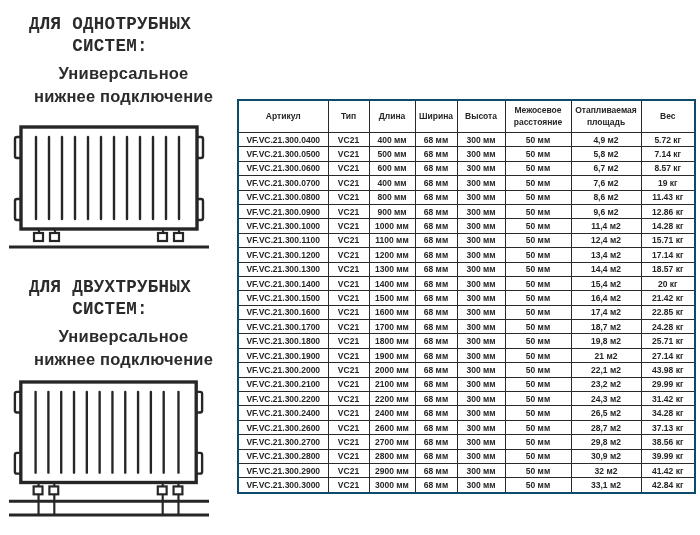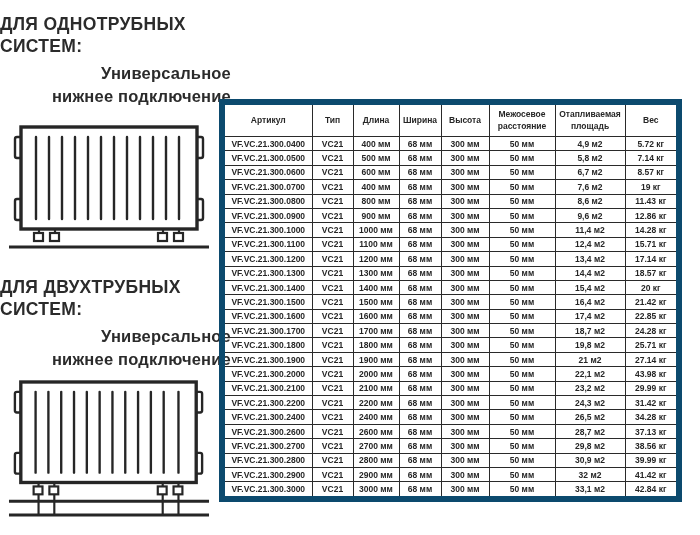--- a/index.html
+++ b/index.html
@@ -8,35 +8,36 @@
     width:700px;height:535px;
     background:#ffffff;
     font-family:"Liberation Sans", sans-serif;
     color:#272727;
     overflow:hidden;
   }
   
   .left-panel{position:absolute;left:0;top:0;width:235px;height:535px;}
   .section-heading{
     position:absolute;left:0;width:220px;
+    text-align:center;
     font-size:17.5px;font-weight:800;letter-spacing:.3px;
-    line-height:1.28;color:#2b2b2b;
+    line-height:1.28;color:#2b2b2b;font-family:Liberation Mono, monospace;
   }
   .section-subheading{
     position:absolute;left:16px;width:215px;
-    text-align:right;
+    text-align:center;
     font-size:16.5px;font-weight:700;letter-spacing:.2px;
     line-height:1.42;color:#2b2b2b;
   }
   .diagram{position:absolute;left:8px;width:202px;}
   
   .spec-table{
-    position:absolute;left:219px;top:99px;width:457px;
+    position:absolute;left:237px;top:99px;width:457px;
     border-collapse:collapse;
-    border:6px solid #0c4a6e;
+    border:2px solid #0c4a6e;
     font-size:8.5px;font-weight:700;color:#262626;
     table-layout:fixed;
   }
   .spec-table th,.spec-table td{
     border:1px solid #2a2a2a;
     text-align:center;vertical-align:middle;
     padding:0;white-space:nowrap;
     overflow:hidden;
   }
   .spec-table th{

